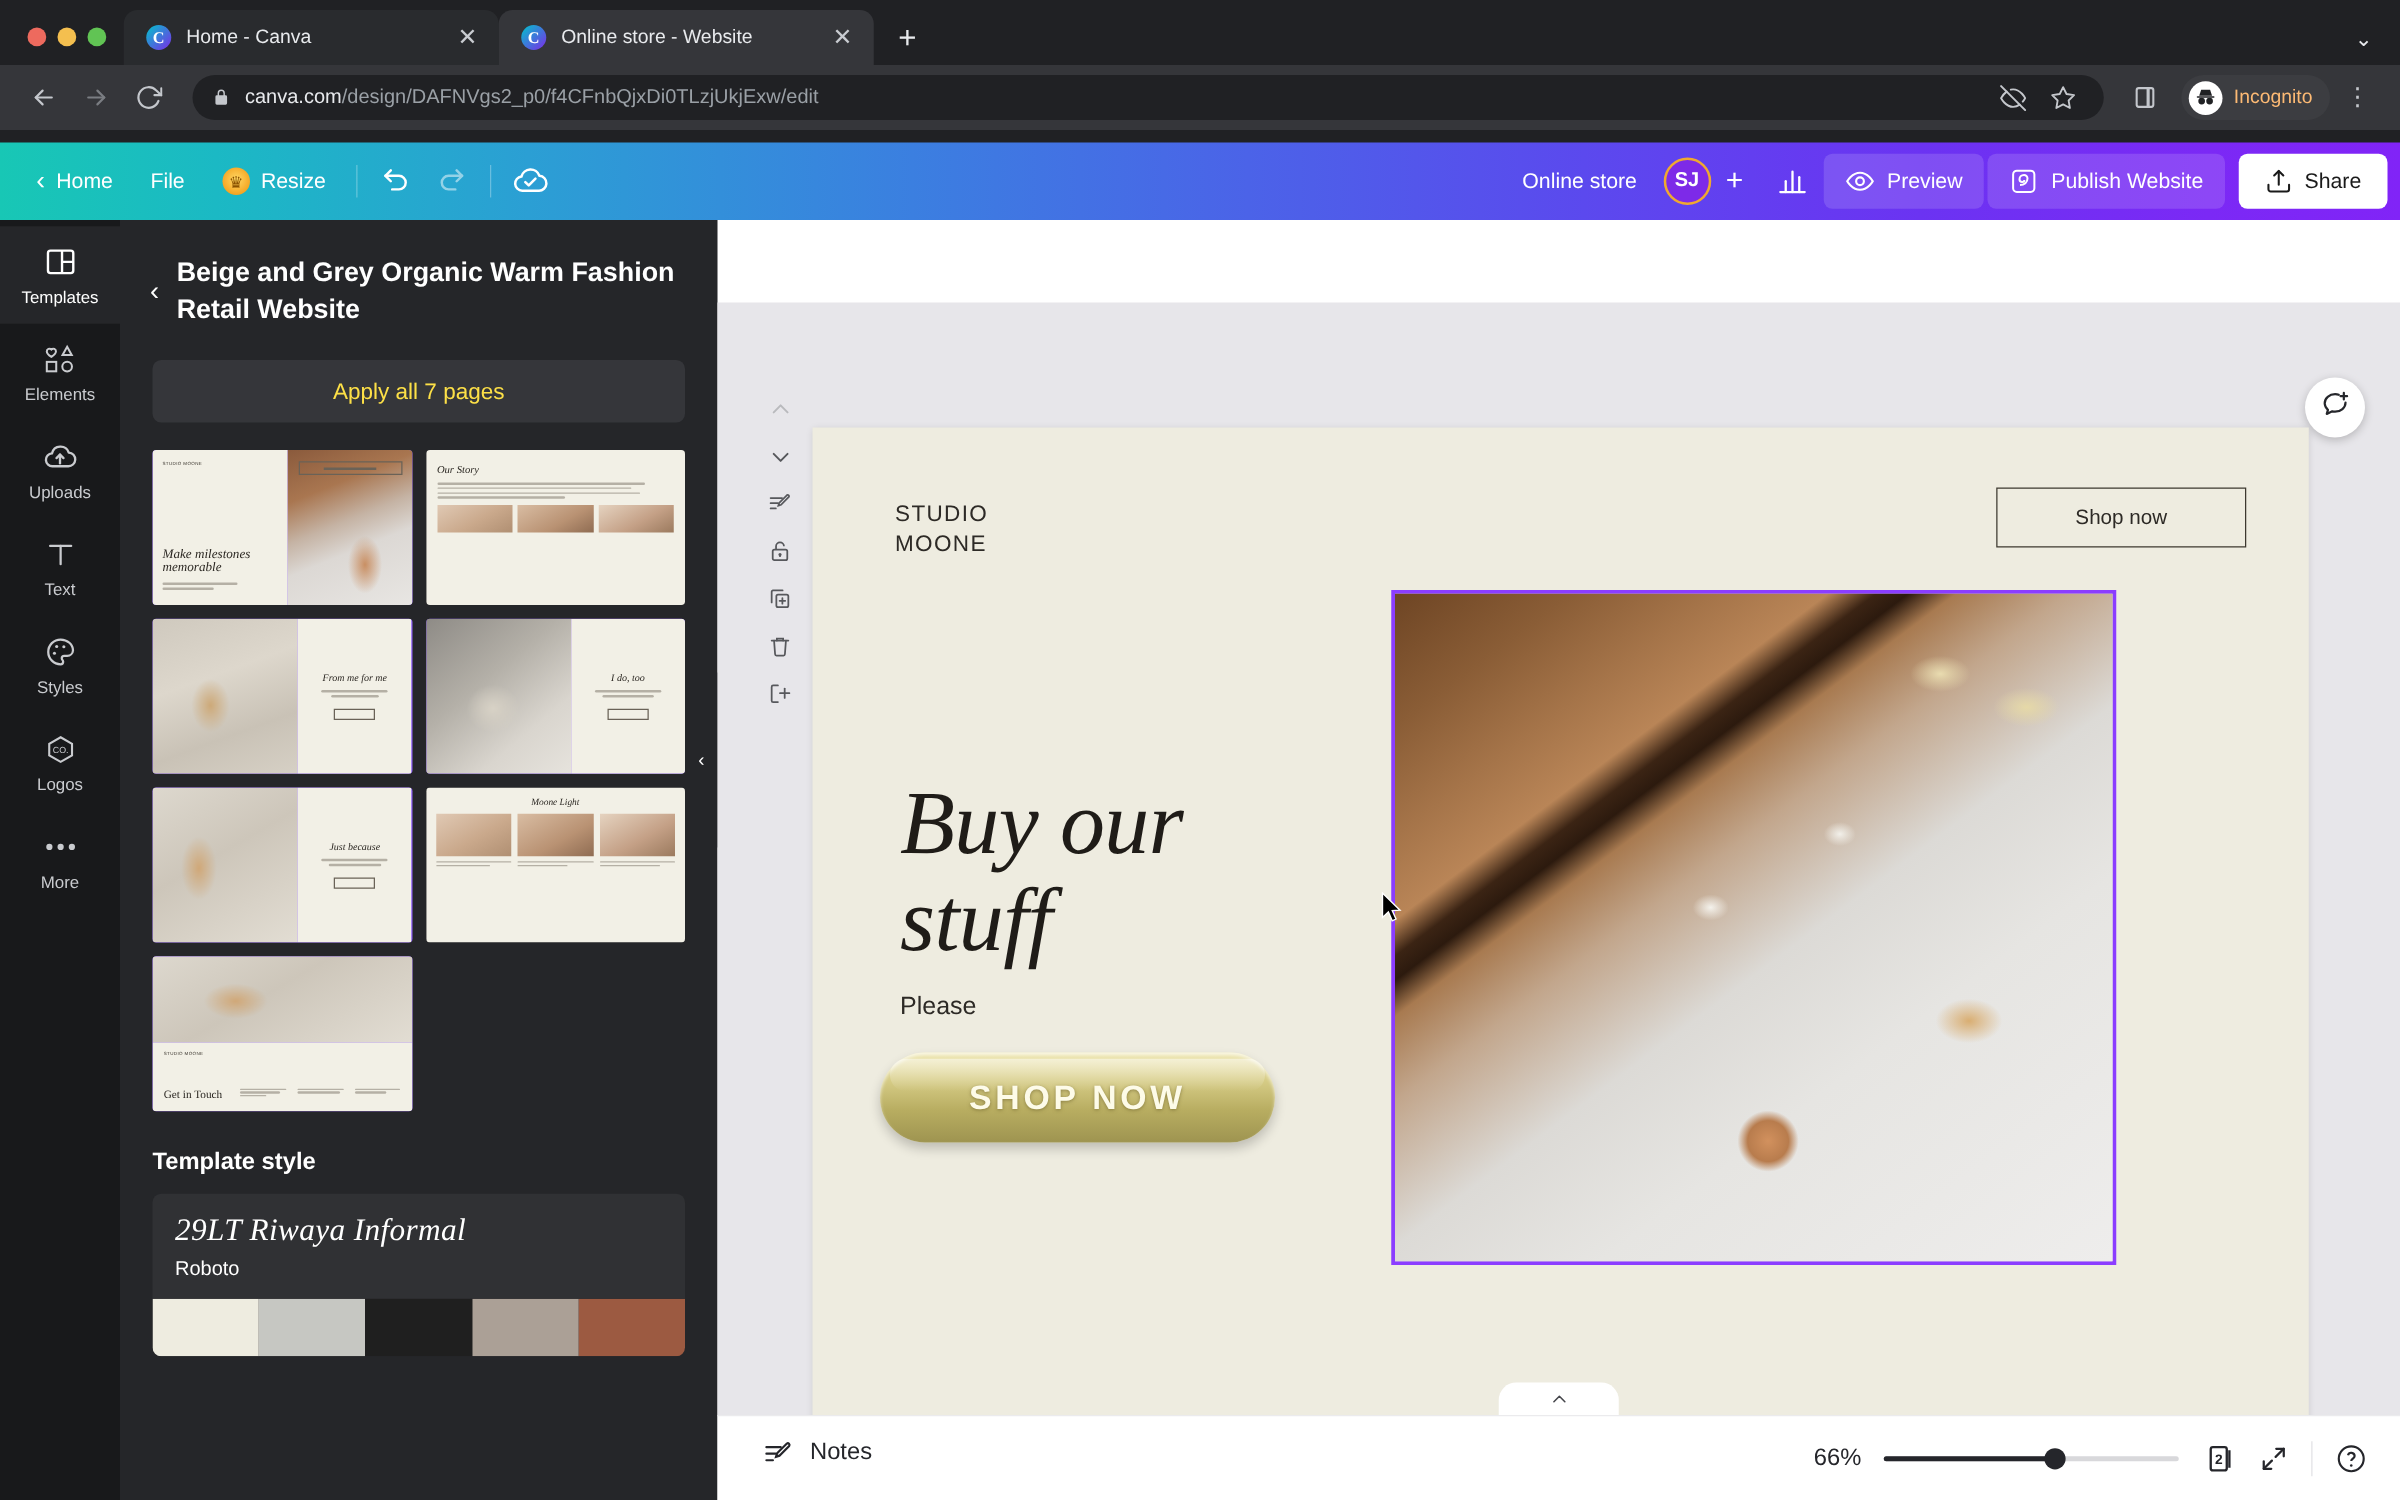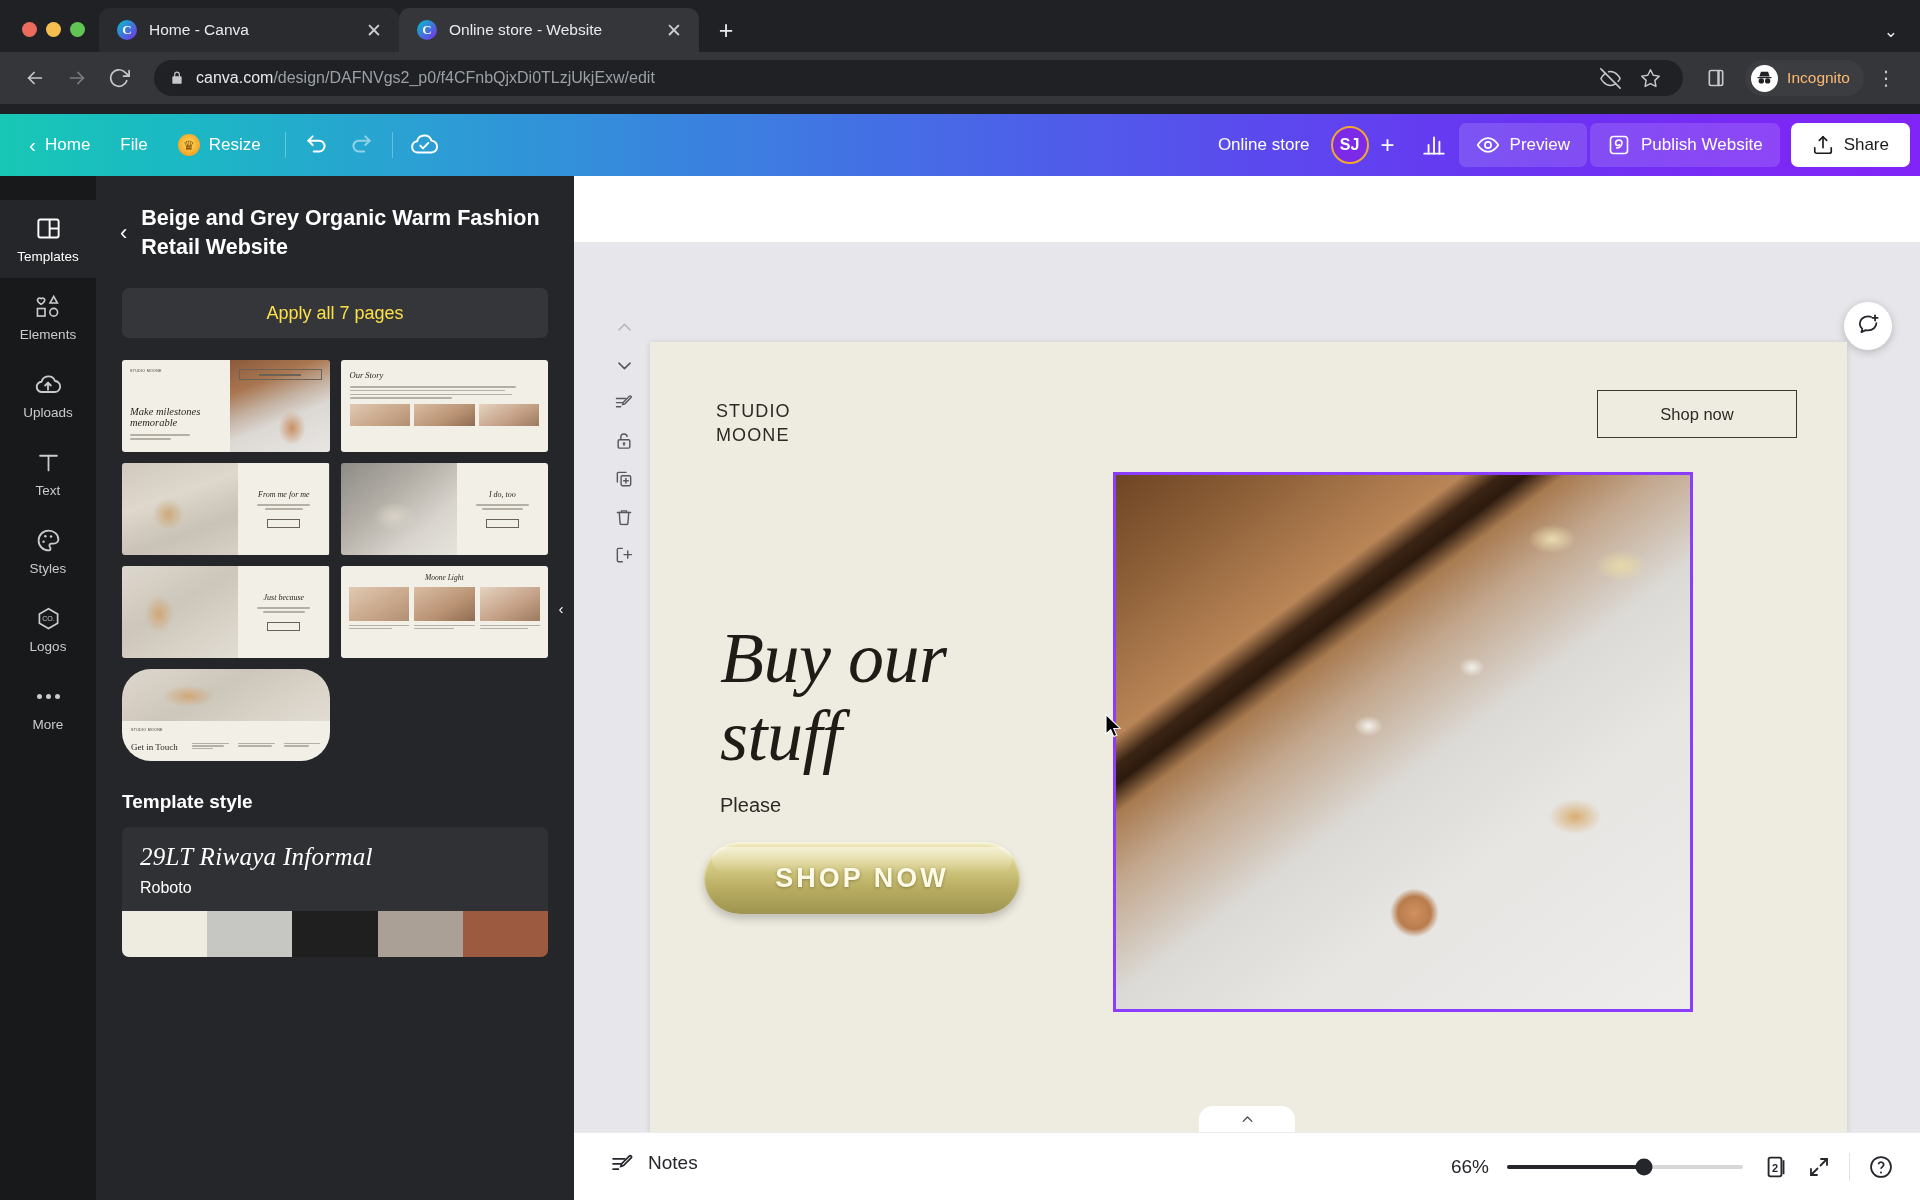--- a/index.html
+++ b/index.html
@@ -151,21 +151,21 @@
     height: 44px; padding: 0 21px; border-radius: 7px;
     background: #fff; color: #1a1a1a; font-size: 17px;
     font-weight: 400; margin-left: 8px; white-space: nowrap;
   }
 
   
   .left-rail {
     position: absolute; left: 0; top: 176px; width: 96px; height: 1024px;
     background: #18191b;
     display: flex; flex-direction: column; align-items: center;
-    padding-top: 24px;
+    padding-top: 5px;
   }
   .rail-item {
     width: 96px; height: 78px;
     display: flex; flex-direction: column;
     align-items: center; justify-content: center; gap: 6px;
     color: #c9cbcf; font-size: 13.5px;
   }
   .rail-item.active { background: #252629; color: #fff; }
   .rail-icon { height: 28px; display: flex; align-items: center; justify-content: center; }
   .rail-dots { display: flex; gap: 4px; align-items: center; height: 28px;}
@@ -188,22 +188,22 @@
     margin: 18px 26px 0 26px; height: 50px;
     background: #35363a; border-radius: 7px;
     display: flex; align-items: center; justify-content: center;
     color: #fde047; font-size: 18px;
   }
   .thumb-grid {
     display: grid; grid-template-columns: 1fr 1fr;
     gap: 11px; padding: 22px 26px 0 26px;
   }
   .thumb {
-    height: 92px; border-radius: 3px; overflow: hidden;
-    background: #404040; position: relative; display: flex;
+    height: 124px; border-radius: 3px; overflow: hidden;
+    background: #8b5cf6; position: relative; display: flex;
   }
 
   
   .t-left { width: 52%; background: #f2f0e6; padding: 9px 8px; position: relative;}
   .t-right { flex: 1; }
   .mini-logo {
     font-size: 3.6px; line-height: 1.45; color: #3a352e;
     letter-spacing: .3px;
   }
   .mini-h {
@@ -801,21 +801,21 @@
             <div class="face-img f3"></div>
             <div class="face-lines">
                 <div class="mini-line"></div>
                 <div class="mini-line" style="width:80%"></div>
               </div>
           </div>
         </div>
       </div>
     </div>
 
-    <div class="thumb thumb-full-wrap" style="display:block;border-radius:29px;">
+    <div class="thumb thumb-full-wrap" style="display:block;">
       <div class="contact-top">
           <div class="img-jewel-d"></div>
         </div>
       <div class="contact-bot">
         <div class="mini-logo">STUDIO MOONE</div>
         <div class="contact-h">Get in Touch</div>
         <div class="contact-cols">
           <div>
               <div class="mini-line"></div>
               <div class="mini-line" style="width:88%"></div>

